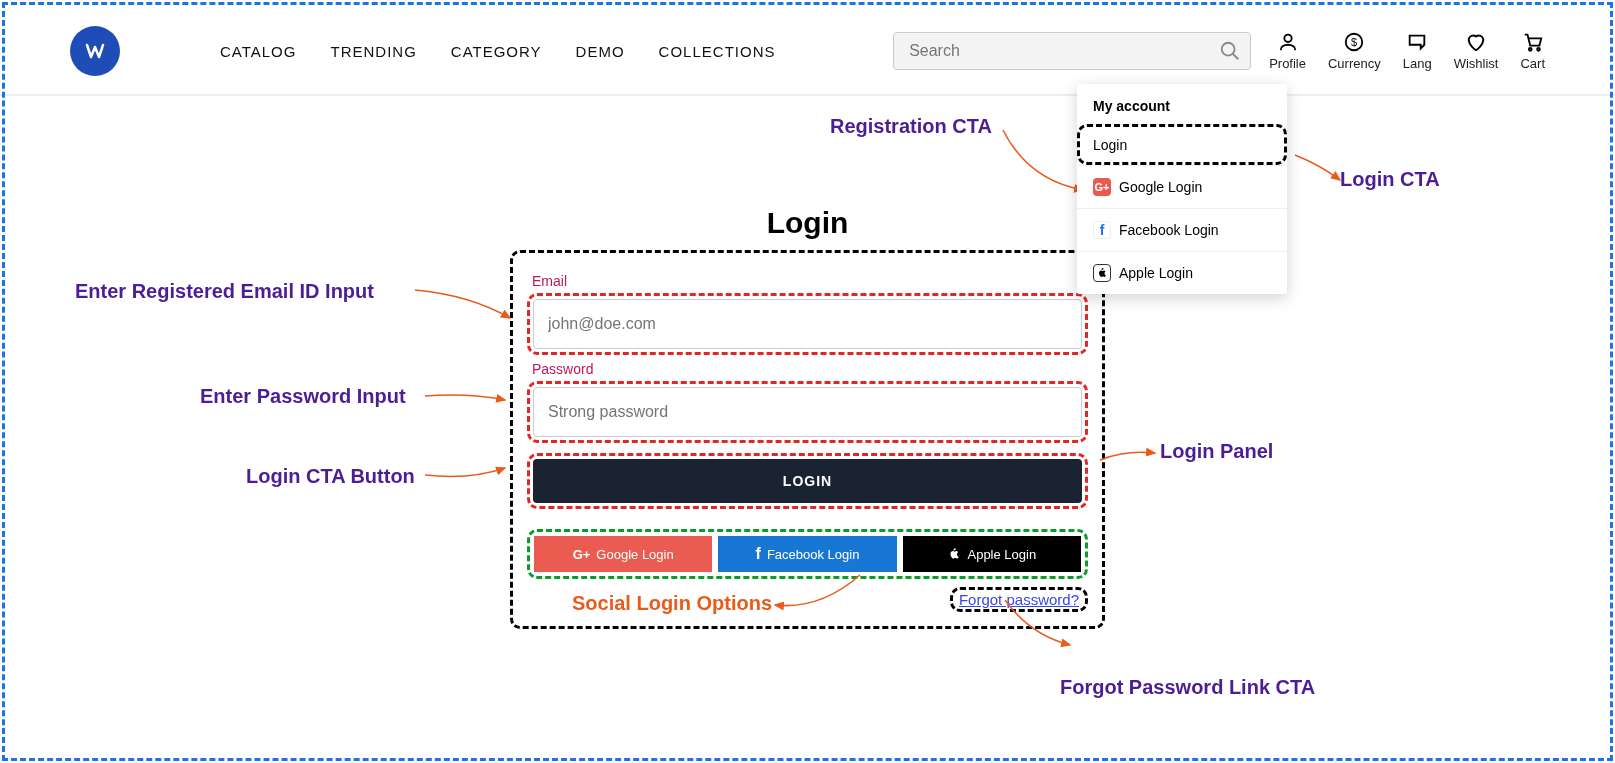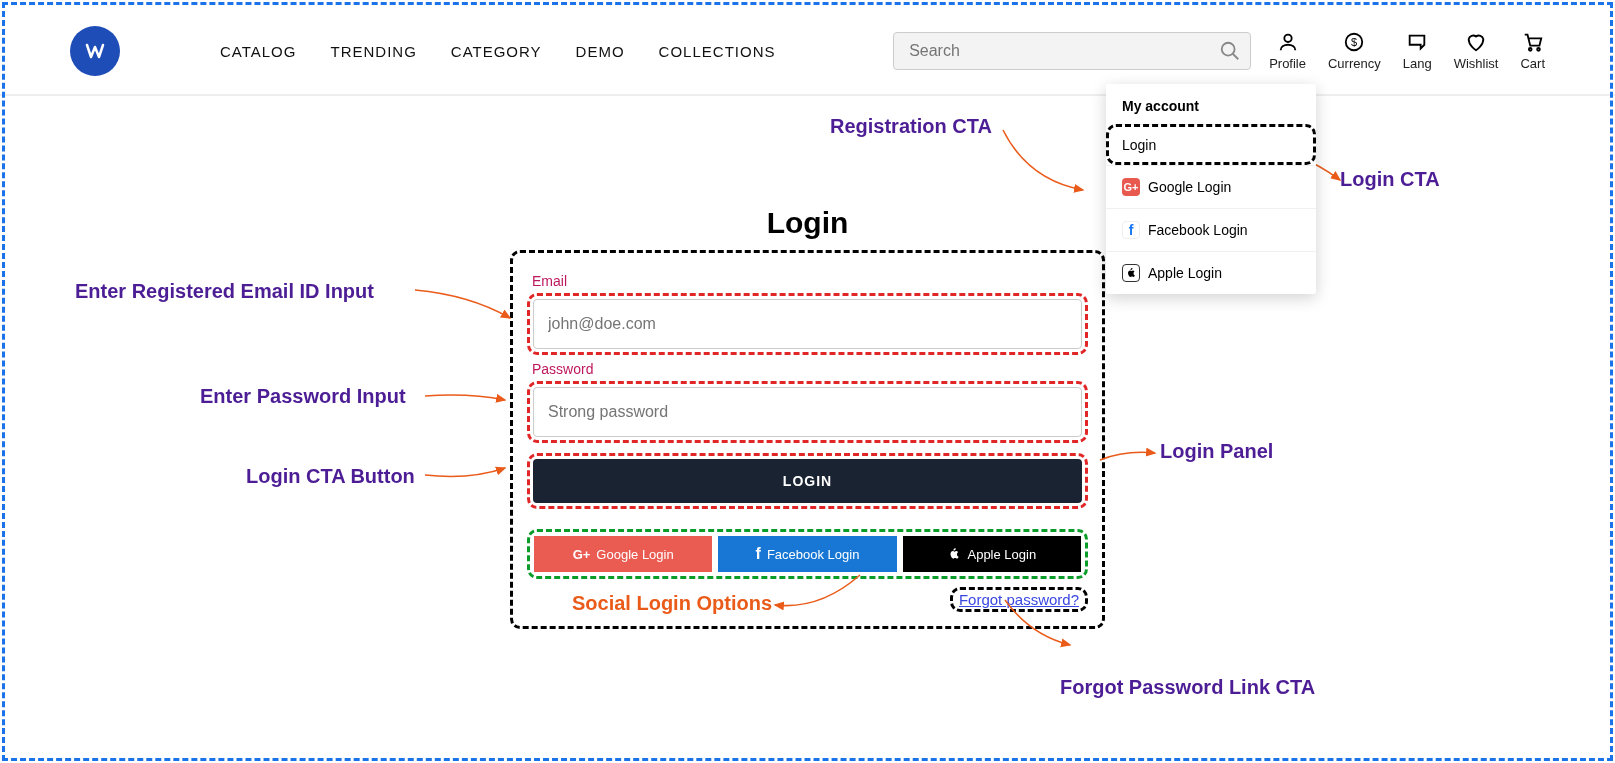--- a/index.html
+++ b/index.html
@@ -10,21 +10,21 @@
     .nav { display: flex; gap: 34px; margin-left: 100px; }
     .nav a { text-decoration: none; color: #111; font-size: 15px; letter-spacing: 1px; font-weight: 500; }
     .header-right { margin-left: auto; display: flex; align-items: center; gap: 18px; }
     .search-wrap { position: relative; width: 358px; }
     .search-input { width: 100%; height: 38px; background: #f3f3f3; border: 1px solid #ccc; border-radius: 4px; padding: 0 38px 0 15px; font-size: 16px; color: #666; }
     .search-icon-wrap { position: absolute; right: 10px; top: 8px; color: #888; }
     .header-icons { display: flex; gap: 22px; }
     .header-icon-item { display: flex; flex-direction: column; align-items: center; gap: 3px; cursor: pointer; }
     .header-icon-item span { font-size: 13px; color: #222; }
     .icon-svg { width: 22px; height: 22px; }
-    .dropdown { position: absolute; top: 84px; right: 299px; width: 210px; background: #fff; box-shadow: 0 4px 16px rgba(0,0,0,0.18); border-radius: 2px; z-index: 20; }
+    .dropdown { position: absolute; top: 84px; right: 328px; width: 210px; background: #fff; box-shadow: 0 4px 16px rgba(0,0,0,0.18); border-radius: 2px; z-index: 20; }
     .dropdown-header { padding: 14px 16px 10px 16px; font-weight: 600; font-size: 14px; }
     .dropdown-item { padding: 12px 16px; font-size: 14px; border-top: 1px solid #f0f0f0; cursor: pointer; display: flex; align-items: center; gap: 8px; }
     .dropdown-item.boxed { outline: 3px dashed #000; outline-offset: -3px; border-radius: 10px; }
     .gplus-ico { width: 18px; height: 18px; background: #e85a4f; border-radius: 4px; color: #fff; font-size: 11px; display: flex; align-items: center; justify-content: center; font-weight: bold; }
     .fb-ico { width: 18px; height: 18px; background: #fff; border-radius: 4px; color: #1877f2; font-size: 14px; display: flex; align-items: center; justify-content: center; font-weight: bold; border:1px solid #eee;}
     .apple-ico { width: 18px; height: 18px; background: #fff; color: #000; font-size: 15px; display: flex; align-items: center; justify-content: center; border:1px solid #333; border-radius:4px;}
     .main { position: relative; width: 100%; }
     .login-title { text-align: center; font-size: 30px; font-weight: 700; margin-top: 110px; margin-bottom: 10px; }
     .login-panel { width: 595px; margin: 0 auto; padding: 14px; border: 3px dashed #000; border-radius: 10px; position: relative; }
     .field-label { font-size: 14px; color: #be185d; margin: 6px 0 4px 5px; }

